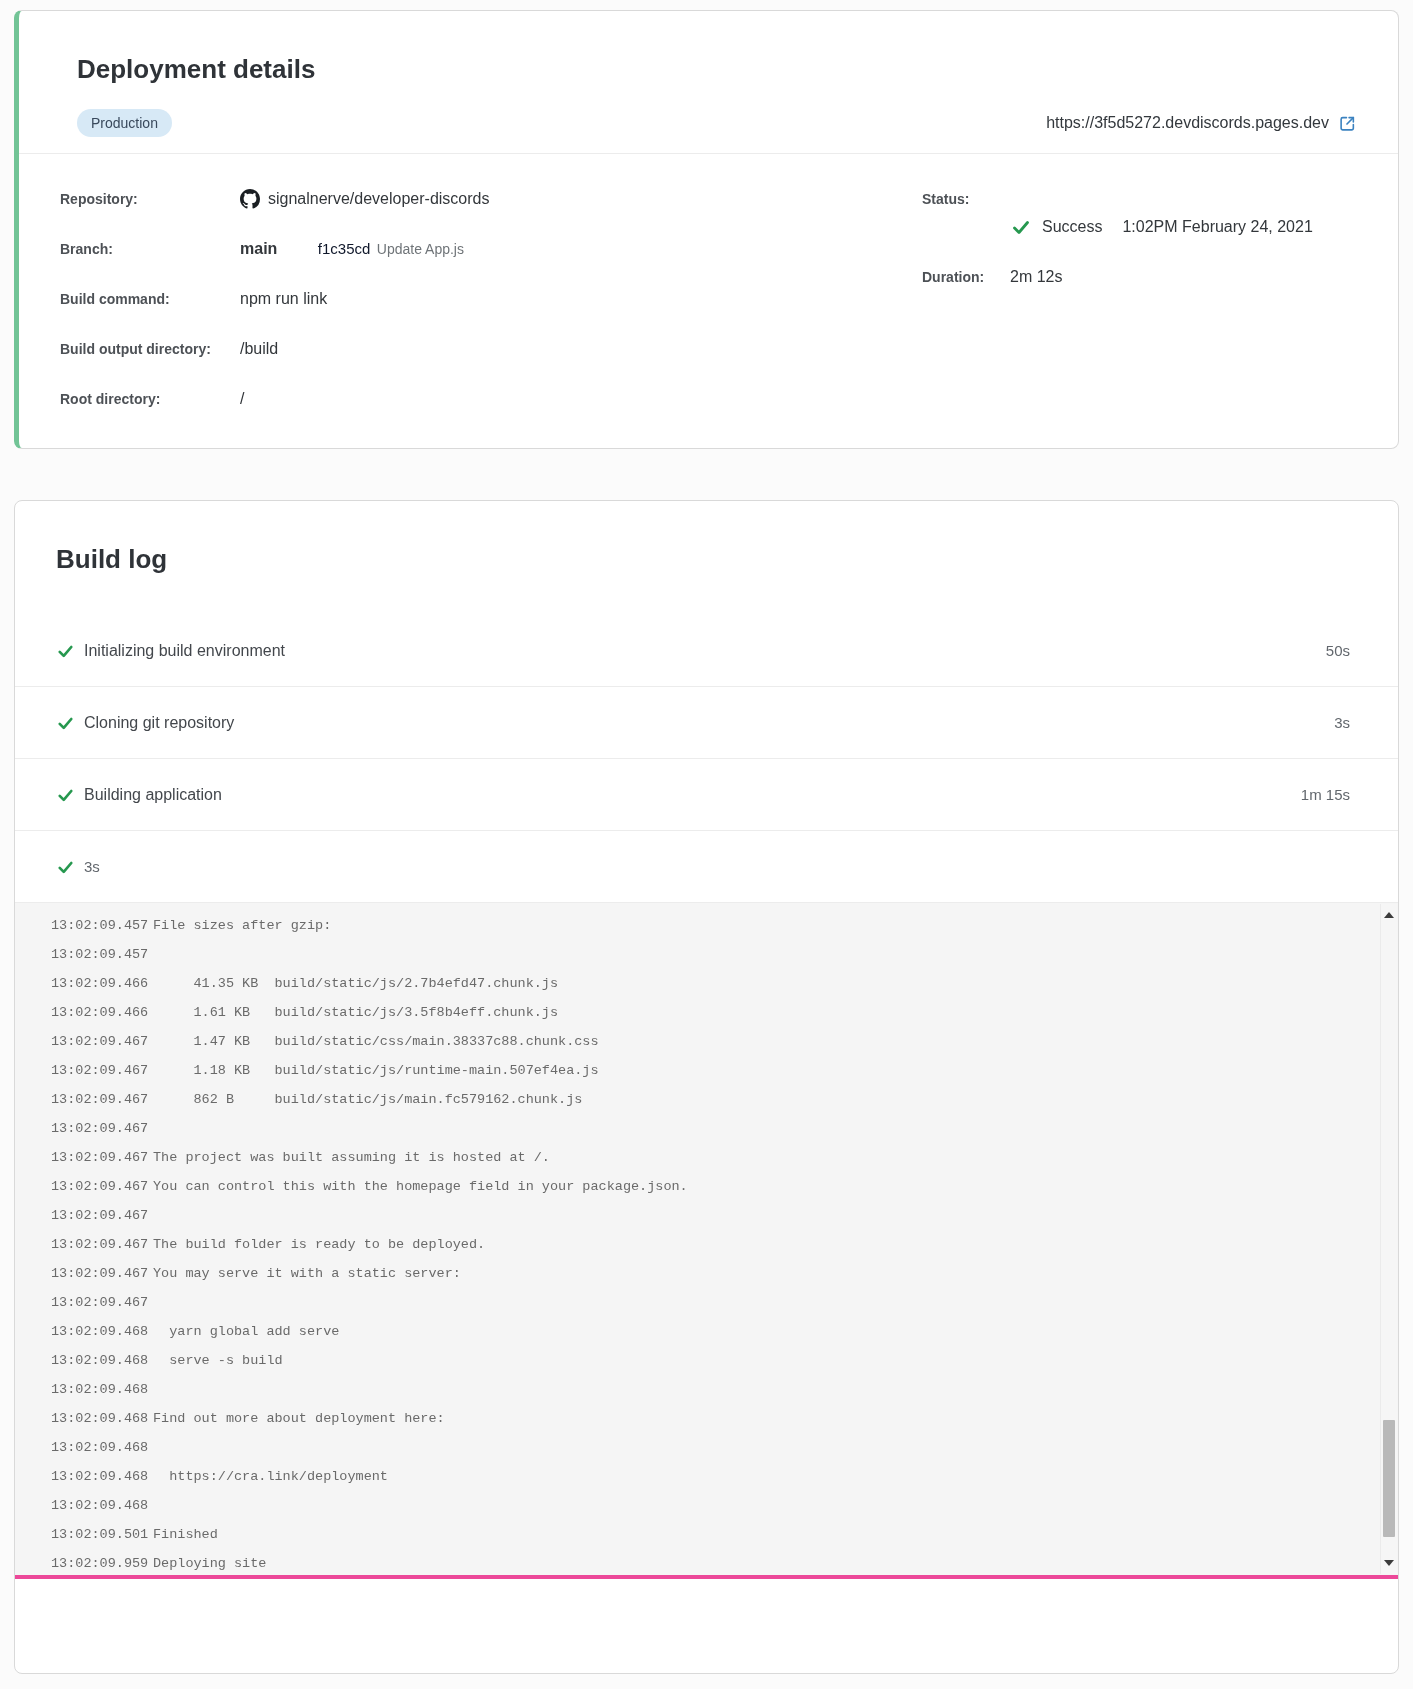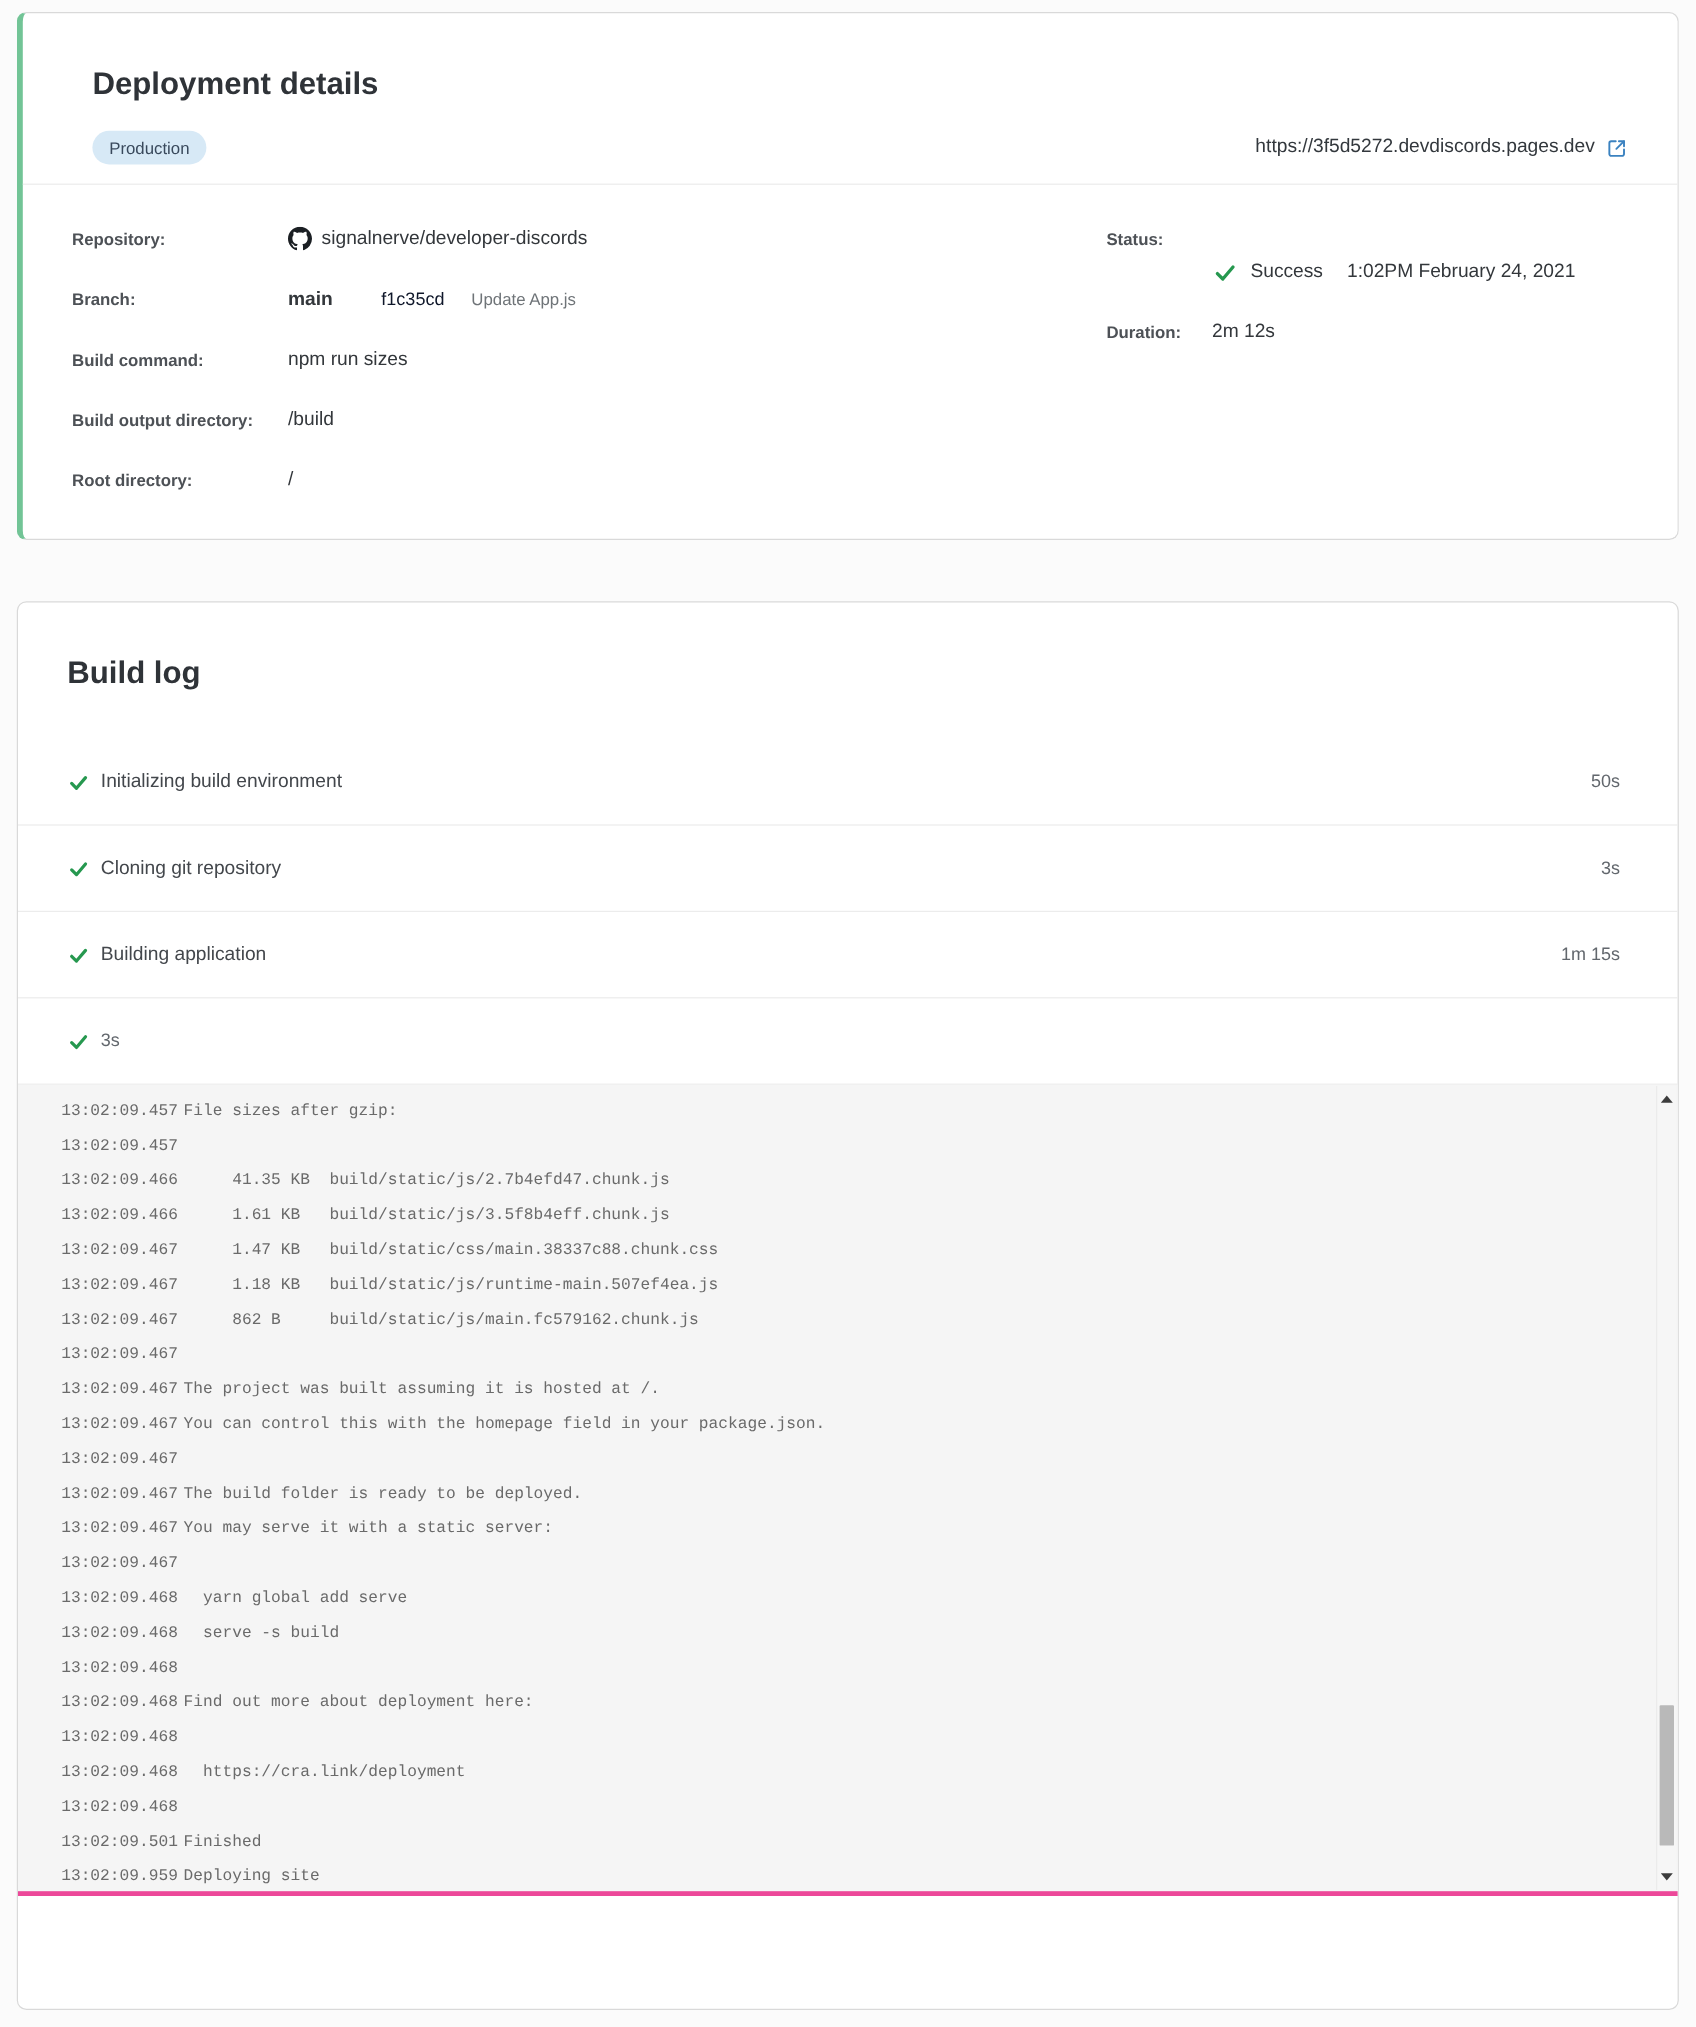--- a/index.html
+++ b/index.html
@@ -48,21 +48,21 @@
   .detail-table.right { grid-template-columns: 88px auto; width: 434px; }
   .detail-label {
     font-size: 14px; font-weight: 700; color: #4d5156;
     line-height: 22px;
   }
   .detail-value { font-size: 16px; color: #33373b; line-height: 22px; }
   .repo-value { display: flex; align-items: center; }
   .repo-value .gh-icon { margin-right: 8px; display: inline-flex; }
   .branch-name { font-weight: 700; }
   .commit-link { color: #0f172a; margin-left: 36px; text-decoration: none; font-size: 15px; }
-  .commit-msg { color: #6f7478; margin-left: 18px; font-size: 14px; }
+  .commit-msg { color: #6f7478; margin-left: 2px; font-size: 14px; }
   .status-value { display: flex; align-items: center; margin-top: 28px; }
   .status-value .check-icon { margin-right: 10px; display: inline-flex; }
   .status-date { margin-left: 20px; }
   
   .card-log { margin-top: 51px; }
   .card2-header { padding: 42px 42px 0 41px; }
   .steps { margin-top: 40px; }
   .step-row {
     display: flex; align-items: center;
     height: 72px; padding: 0 48px 0 41px;
@@ -143,21 +143,21 @@
       </div>
 
       <div class="detail-label">Branch:</div>
       <div class="detail-value">
         <span class="branch-name">main</span>
         <a class="commit-link" href="#">f1c35cd</a>
         <span class="commit-msg">Update App.js</span>
       </div>
 
       <div class="detail-label">Build command:</div>
-      <div class="detail-value">npm run sizes</div>
+      <div class="detail-value">npm run link</div>
 
       <div class="detail-label">Build output directory:</div>
       <div class="detail-value">/build</div>
 
       <div class="detail-label">Root directory:</div>
       <div class="detail-value">/</div>
     </div>
 
     <div class="detail-table right">
       <div class="detail-label">Status:</div>

